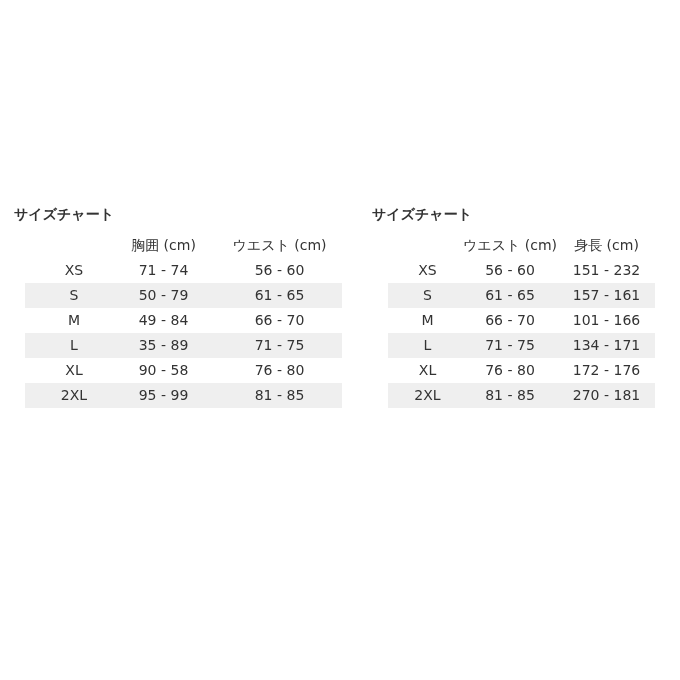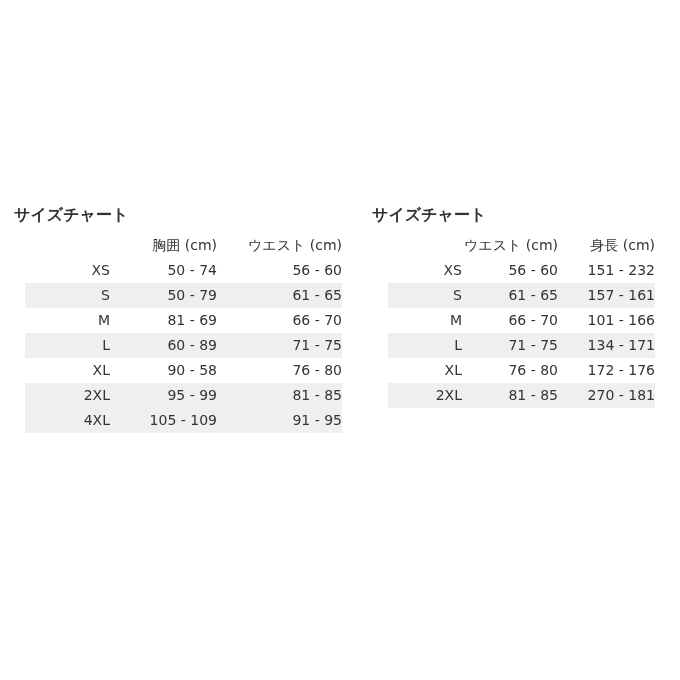--- a/index.html
+++ b/index.html
@@ -6,42 +6,43 @@
   html, body { width:680px; height:680px; }
   body {
     position:relative;
     background:#ffffff;
     font-family:"DejaVu Sans","Liberation Sans",sans-serif;
     color:var(--text,#333333);
     overflow:hidden;
   }
   .chart-title{
     position:absolute;
-    font-size:16px;
+    font-size:14px;
     line-height:20px;
     font-weight:bold;
     white-space:nowrap;
+    font-family:Liberation Serif, serif;
   }
   .t-left  { left:14px;  top:205px; }
   .t-right { left:372px; top:205px; }
   table.size-table{
     position:absolute;
     border-collapse:collapse;
     table-layout:fixed;
     font-size:14px;
   }
   .tbl-left  { left:25px;  top:233px; width:317px; }
   .tbl-right { left:388px; top:233px; width:267px; }
   .tbl-left  col.c1{width:85px;}  .tbl-left  col.c2{width:107px;} .tbl-left  col.c3{width:125px;}
   .tbl-right col.c1{width:74px;}  .tbl-right col.c2{width:96px;}  .tbl-right col.c3{width:97px;}
   .size-table th, .size-table td{
     height:25px;
     line-height:25px;
     padding:0;
-    text-align:right;
+    text-align:center;
     font-weight:normal;
     white-space:nowrap;
     vertical-align:middle;
   }
   .tbl-left  th:first-child, .tbl-left  td:first-child { padding-left:13px; }
   .tbl-right th:first-child, .tbl-right td:first-child { padding-left:5px; }
   .size-table tr.stripe td { background:var(--stripe,#efefef); }
 </style>
 </head>
 <body style="background: rgb(255, 255, 255);">
@@ -58,52 +59,47 @@
       <tr>
         <th></th>
         <th>胸囲 (cm)</th>
         <th>ウエスト (cm)</th>
       </tr>
     </thead>
     <tbody>
 
     <tr>
         <td>XS</td>
-        <td>50 - 74</td>
+        <td>71 - 74</td>
         <td>56 - 60</td>
       </tr>
         <tr class="stripe">
         <td>S</td>
         <td>50 - 79</td>
         <td>61 - 65</td>
       </tr>
         <tr>
         <td>M</td>
-        <td>81 - 69</td>
+        <td>49 - 84</td>
         <td>66 - 70</td>
       </tr>
         <tr class="stripe">
         <td>L</td>
-        <td>60 - 89</td>
+        <td>35 - 89</td>
         <td>71 - 75</td>
       </tr>
         <tr>
         <td>XL</td>
         <td>90 - 58</td>
         <td>76 - 80</td>
       </tr>
         <tr class="stripe">
         <td>2XL</td>
         <td>95 - 99</td>
         <td>81 - 85</td>
-      </tr>
-        <tr class="stripe">
-        <td>4XL</td>
-        <td>105 - 109</td>
-        <td>91 - 95</td>
       </tr>
       </tbody>
   </table>
 </section>
 
 <section>
   <h2 class="chart-title t-right">サイズチャート</h2>
   <table class="size-table tbl-right">
     <colgroup>
         <col class="c1">

